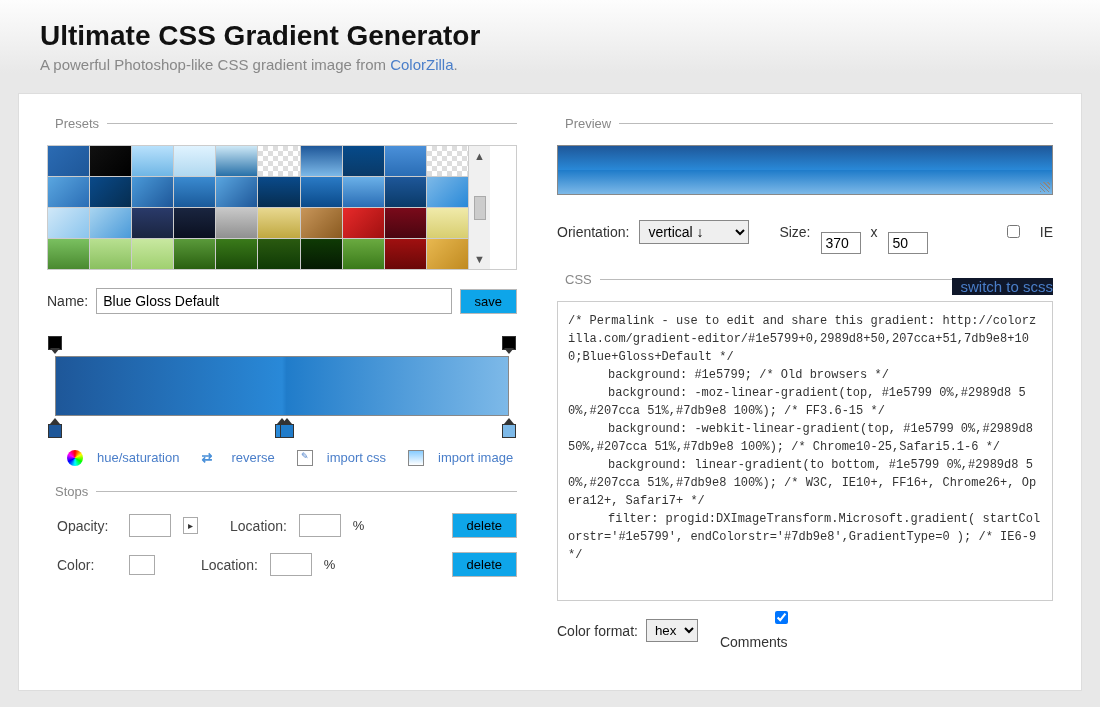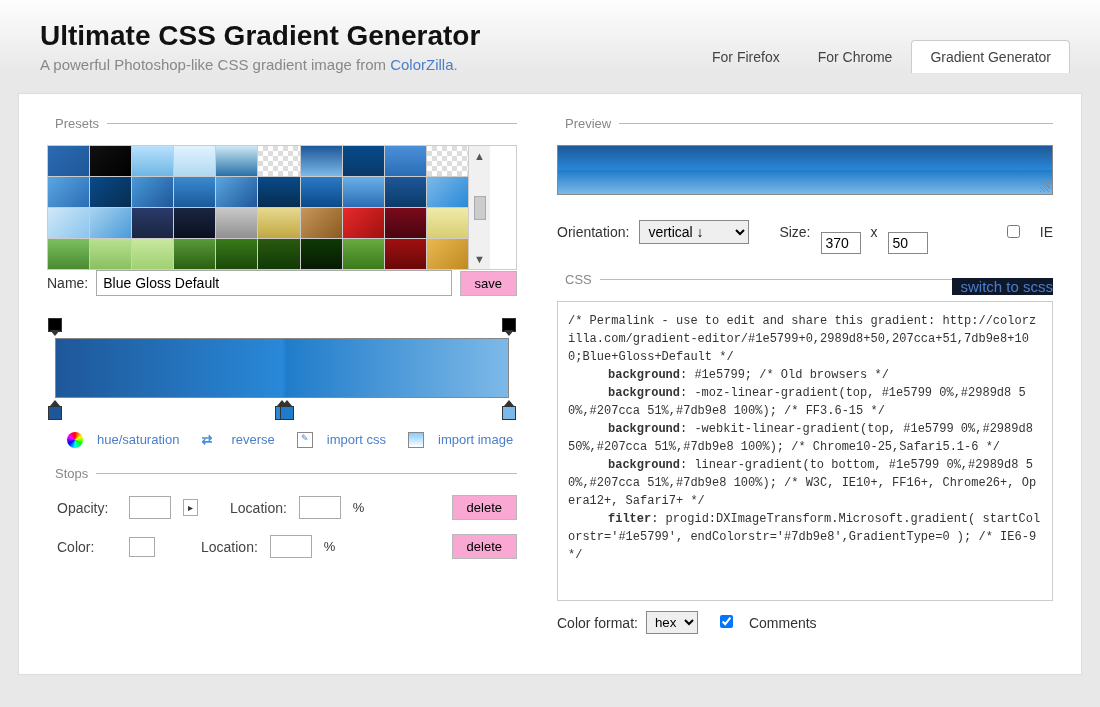--- a/index.html
+++ b/index.html
@@ -19,24 +19,24 @@
 .legend-link { position: absolute; right: 0; top: -9px; background: #0f172a; padding: 0 0 0 8px; color: #4a7ec9; font-size: 15px; cursor: pointer; }
 
 
 .presets-wrap { display: flex; border: 1px solid #ccc; }
 .presets-grid { display: grid; grid-template-columns: repeat(10, 1fr); gap: 1px; background: #ccc; width: 420px; }
 .swatch { width: 100%; height: 30px; cursor: pointer; }
 .presets-scroll { width: 22px; background: #f0f0f0; border-left: 1px solid #ccc; display: flex; flex-direction: column; justify-content: space-between; align-items: center; padding: 4px 0; }
 .scroll-btn { font-size: 11px; color: #555; cursor: pointer; }
 .scroll-thumb { width: 12px; height: 24px; background: #ccc; border: 1px solid #aaa; }
 
-.name-row { display: flex; align-items: center; gap: 8px; }
+.name-row { display: flex; align-items: center; gap: 8px; margin-top: 18px; }
 .name-row label { font-size: 14px; }
 .name-row input[type=text] { flex: 1; border: 1px solid #aaa; padding: 4px 6px; font-size: 14px; }
-.btn { background: #f9a8d4; border: 1px solid #b8b8b8; padding: 4px 14px; font-size: 13px; cursor: pointer; }
+.btn { background: #0ea5e9; border: 1px solid #b8b8b8; padding: 4px 14px; font-size: 13px; cursor: pointer; }
 
 
 .grad-editor { margin-top: 22px; position: relative; height: 110px; }
 .grad-bar { position: absolute; left: 8px; right: 8px; top: 20px; height: 60px; border: 1px solid #888; background: linear-gradient(to right, #1e5799 0%, #2989d8 50%, #207cca 51%, #7db9e8 100%); }
 .opacity-stop { position: absolute; top: 0; width: 14px; height: 18px; transform: translateX(-50%); cursor: pointer; }
 .opacity-stop::before { content: ''; position: absolute; top: 0; width: 12px; height: 12px; background: #000; border: 1px solid #333; }
 .opacity-stop::after { content: ''; position: absolute; top: 12px; left: 2px; border-left: 5px solid transparent; border-right: 5px solid transparent; border-top: 6px solid #333; }
 .color-stop { position: absolute; top: 82px; width: 14px; height: 18px; transform: translateX(-50%); cursor: pointer; }
 .color-stop::before { content: ''; position: absolute; top: 6px; width: 12px; height: 12px; border: 1px solid #333; background: var(--c, #1e5799); }
 .color-stop::after { content: ''; position: absolute; top: 0; left: 2px; border-left: 5px solid transparent; border-right: 5px solid transparent; border-bottom: 6px solid #333; }
@@ -52,39 +52,34 @@
 
 
 .preview-box { width: 100%; height: 50px; border: 1px solid #888; background: linear-gradient(to bottom, #1e5799 0%, #2989d8 50%, #207cca 51%, #7db9e8 100%); position: relative; }
 .preview-box::after { content: ''; position: absolute; right: 2px; bottom: 2px; width: 10px; height: 10px; background: repeating-linear-gradient(45deg, #888 0 1px, transparent 1px 3px); }
 .orient-row { display: flex; align-items: center; gap: 10px; margin-top: 14px; font-size: 14px; }
 .orient-row select, .orient-row input { border: 1px solid #888; padding: 2px 4px; font-size: 14px; }
 .size-in { width: 40px; margin-top: 23px; }
 .ie-check { display: flex; align-items: center; gap: 20px; margin-left: auto; }
 
 .css-box { width: 100%; height: 300px; border: 1px solid #ccc; padding: 10px; font-family: "Courier New", monospace; font-size: 12px; line-height: 1.5; color: #333; overflow: auto; white-space: pre-wrap; word-break: break-all; }
-.css-box .kw { font-weight: bold; padding-left: 40px; }
+.css-box .kw { font-weight: normal; padding-left: 40px; }
 
 .format-row { display: flex; align-items: center; gap: 8px; margin-top: 10px; font-size: 14px; }
 .format-row select { border: 1px solid #888; padding: 2px 4px; }
-.comments-check { display: flex; align-items: flex-start; gap: 16px; margin-left: 14px; }
+.comments-check { display: flex; align-items: flex-end; gap: 10px; margin-left: 14px; flex-direction: column; }
 </style>
 </head>
 <body>
 
 <div class="header">
   <h1>Ultimate CSS Gradient Generator</h1>
   <div class="sub">
     <span>A powerful Photoshop-like CSS gradient image from </span><a href="#">ColorZilla</a><span>.</span>
   </div>
-  <div class="tabs" id="tabs">
-      <div class="tab">For Firefox</div>
-      <div class="tab">For Chrome</div>
-      <div class="tab active">Gradient Generator</div>
-    </div>
 </div>
 
 <div class="content">
   <div class="col-left">
     <fieldset>
       <legend>Presets</legend>
       <div class="presets-wrap">
         <div class="presets-grid" id="swatch-grid">
             <div class="swatch" style="background: linear-gradient(135deg, rgb(43, 107, 179), rgb(30, 87, 153));"></div>
             <div class="swatch" style="background: linear-gradient(135deg, rgb(17, 17, 17), rgb(0, 0, 0));"></div>

